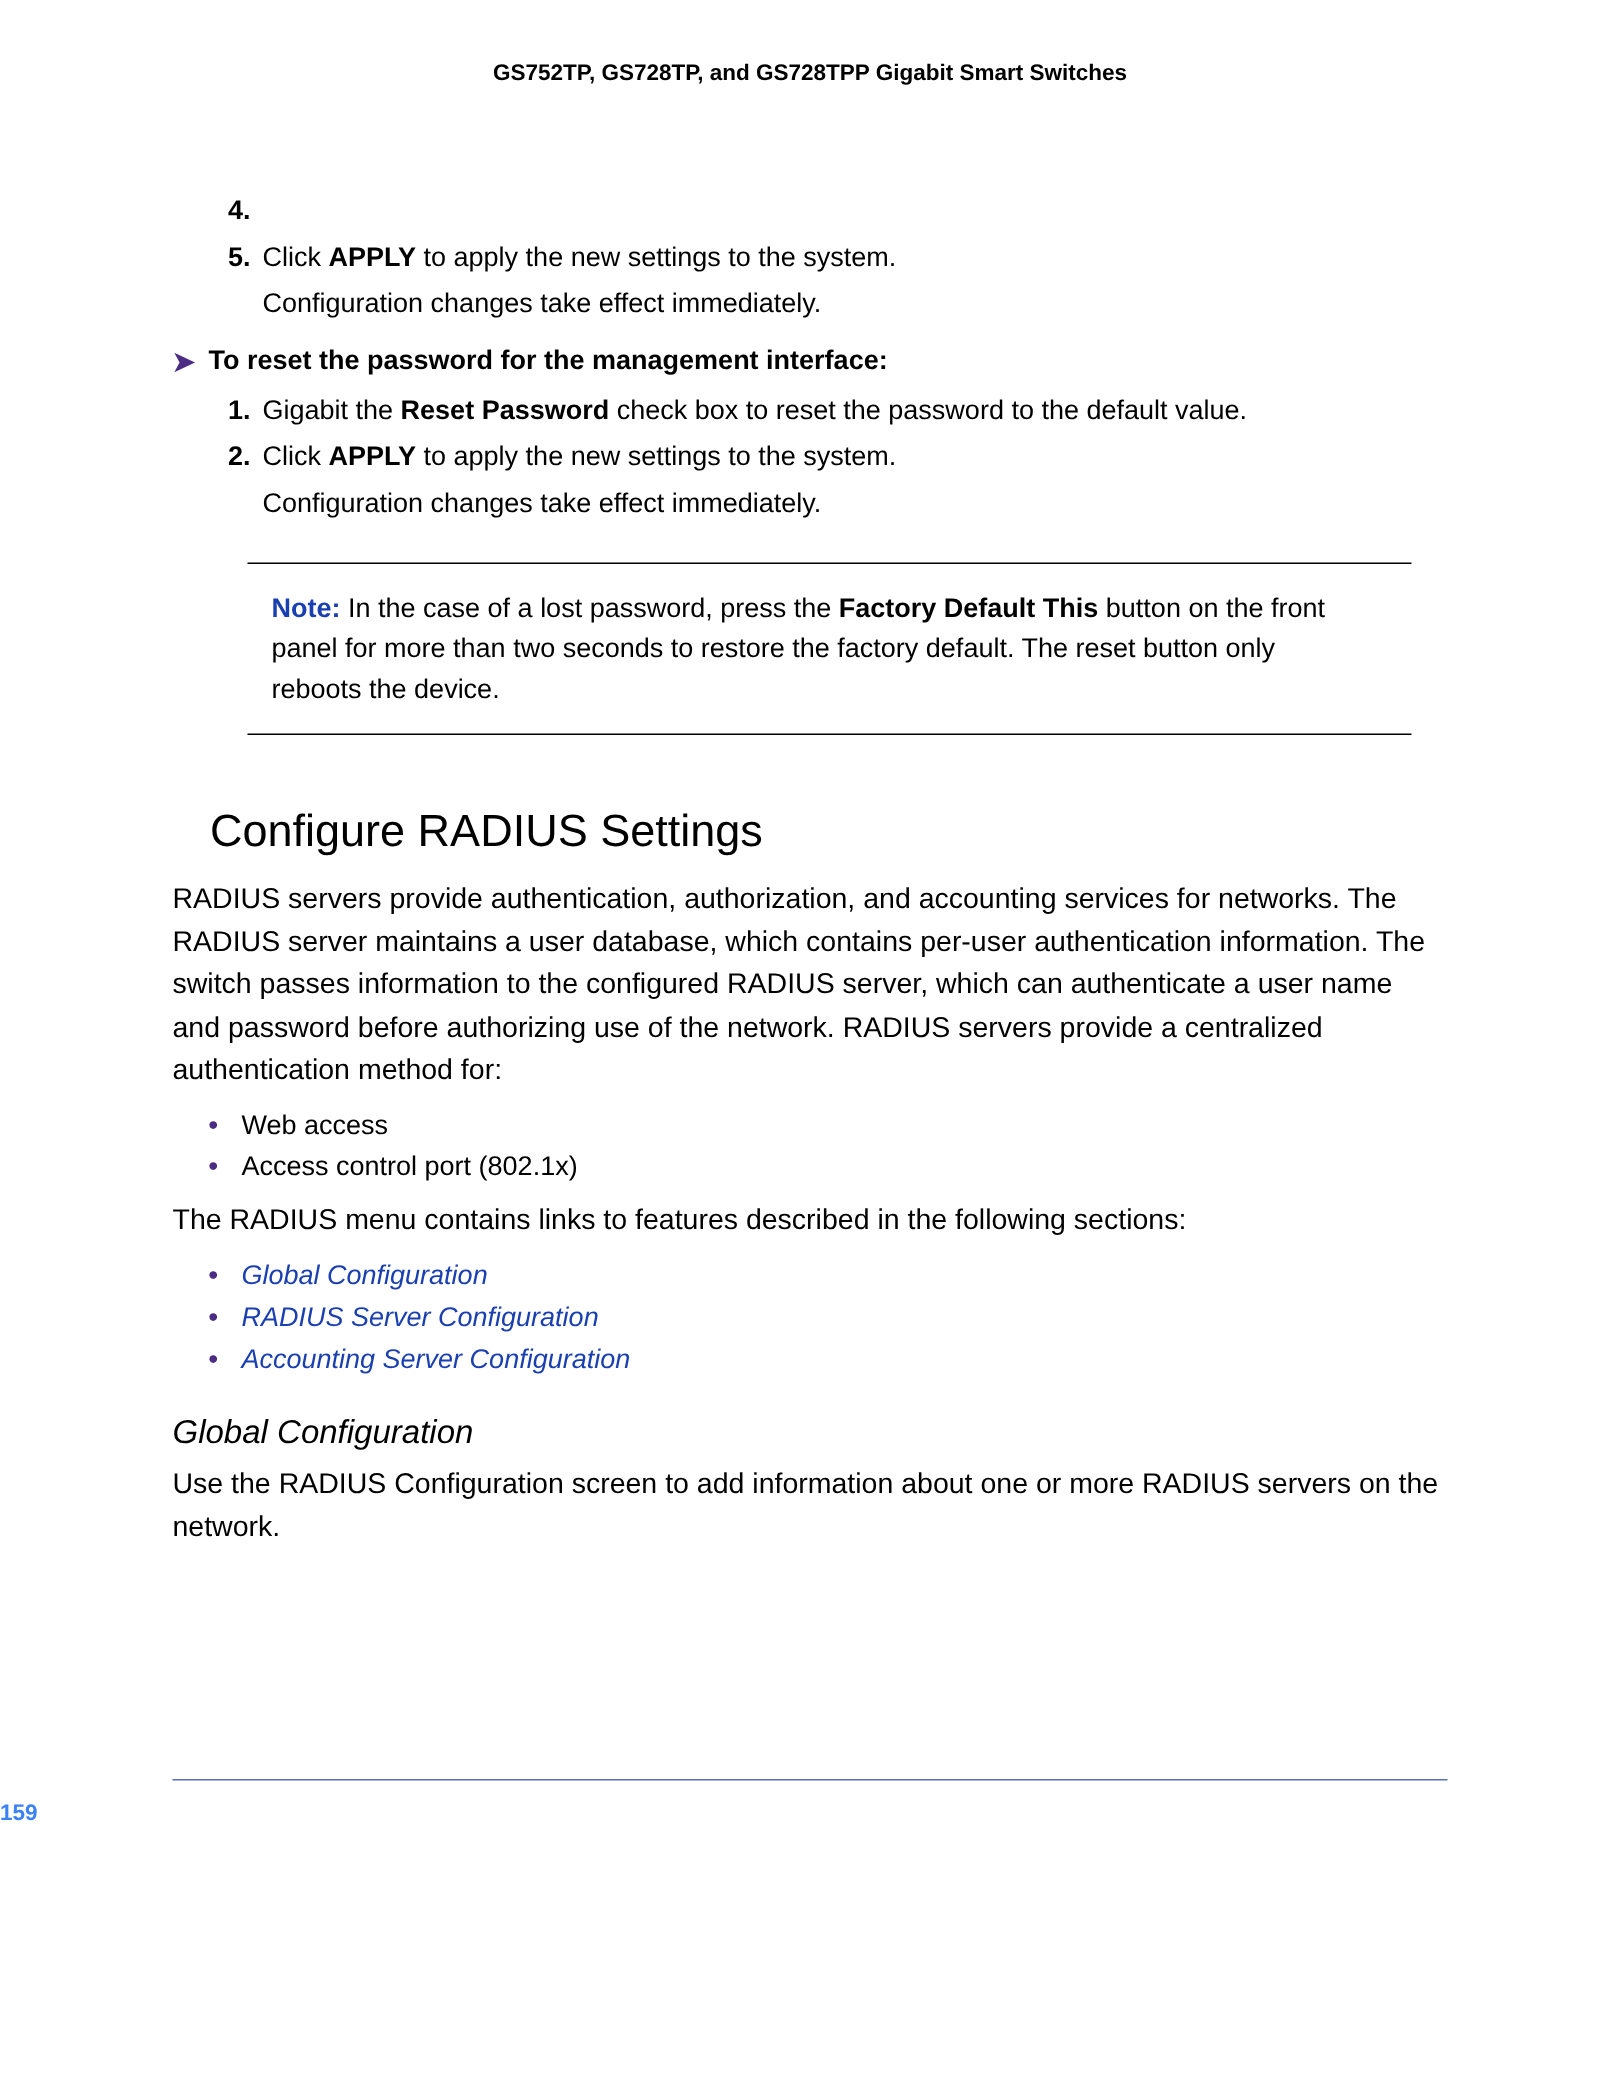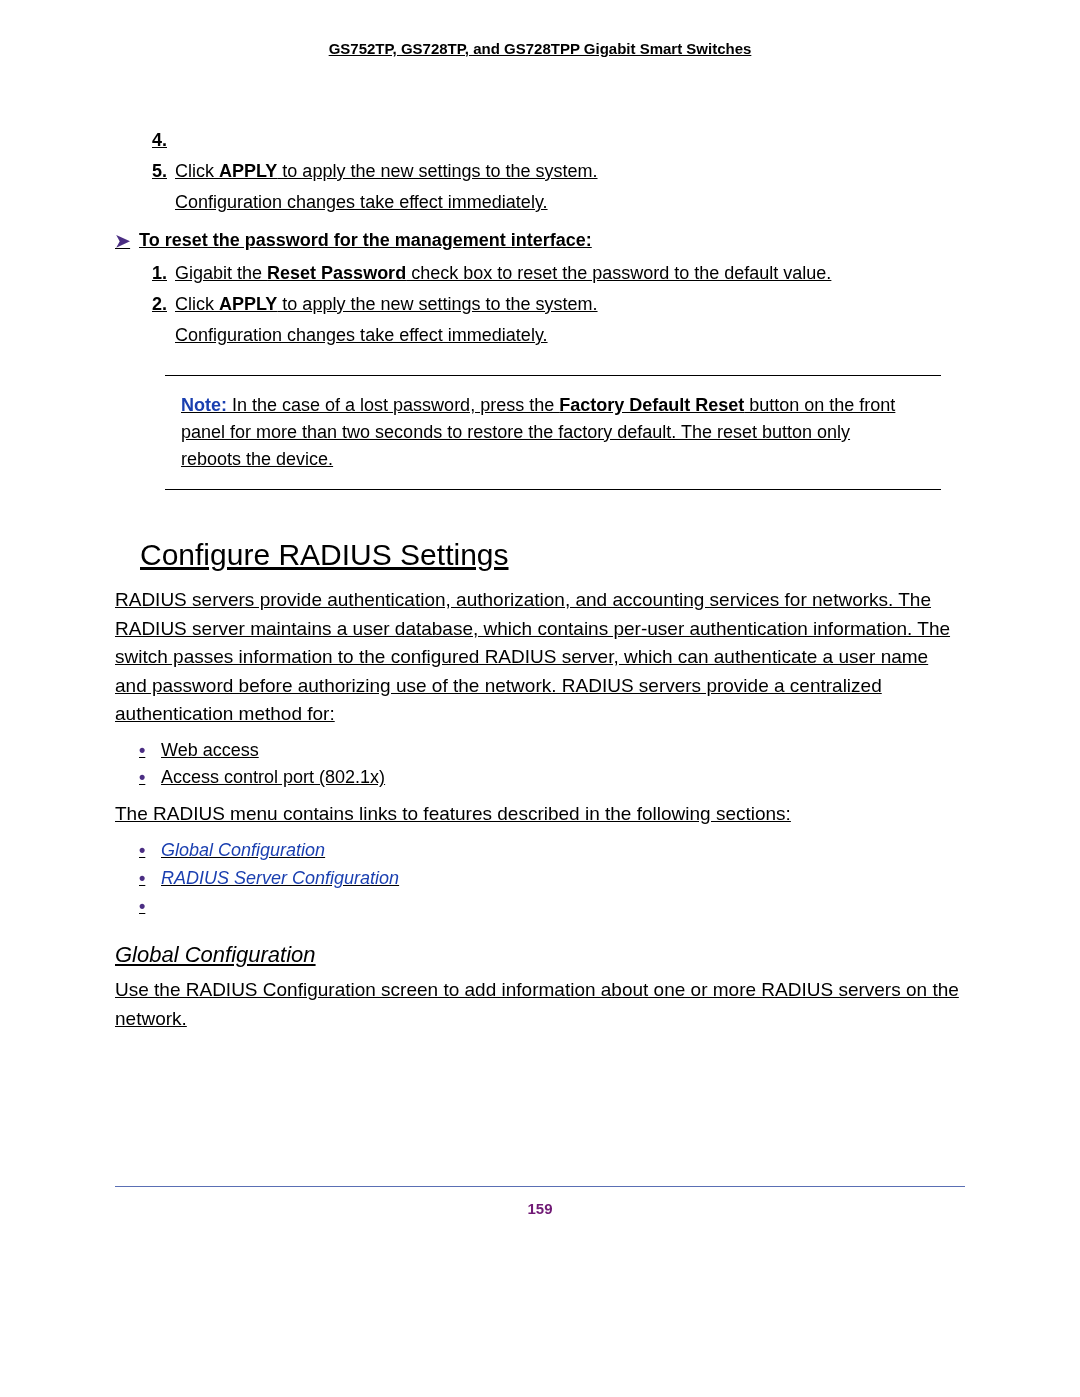--- a/index.html
+++ b/index.html
@@ -8,21 +8,20 @@
     background: #fff;
     font-family: Arial, Helvetica, sans-serif;
     color: #000;
   }
   .page {
     width: 1080px;
     height: 1397px;
     position: relative;
     box-sizing: border-box;
     padding: 40px 115px 0 115px;
-    text-decoration: underline;
   }
   .running-header {
     text-align: center;
     font-size: 15px;
     font-weight: bold;
     margin-bottom: 70px;
   }
   .ol-step {
     display: flex;
     margin-bottom: 4px;
@@ -110,22 +109,21 @@
     right: 115px;
     bottom: 210px;
     height: 1px;
     background: #5a6fb4;
   }
   .page-number {
     position: absolute;
     left: 0;
     right: 0;
     bottom: 180px;
-    text-align: center;
-    color: #701a75;
+    color: #3b82f6;
     font-weight: bold;
     font-size: 15px;
   }
   .bold { font-weight: bold; }
 </style>
 </head>
 <body>
 
 <div class="page">
 
@@ -161,21 +159,21 @@
     <div class="ol-step">
       <div class="num">2.</div>
       <div class="body">
         <span>Click </span><span class="bold">APPLY</span><span> to apply the new settings to the system.</span>
         <div style="margin-top:4px;">Configuration changes take effect immediately.</div>
       </div>
     </div>
   </div>
 
   <div class="note-box">
-    <span class="note-label">Note:</span><span> In the case of a lost password, press the </span><span class="bold">Factory Default Reset</span><span> button on the front panel for more than two seconds to restore the factory default. The reset button only reboots the device.</span>
+    <span class="note-label">Note:</span><span> In the case of a lost password, press the </span><span class="bold">Factory Default This</span><span> button on the front panel for more than two seconds to restore the factory default. The reset button only reboots the device.</span>
   </div>
 
   <div class="h2">Configure RADIUS Settings</div>
 
   <div class="para">RADIUS servers provide authentication, authorization, and accounting services for networks. The RADIUS server maintains a user database, which contains per-user authentication information. The switch passes information to the configured RADIUS server, which can authenticate a user name and password before authorizing use of the network. RADIUS servers provide a centralized authentication method for:</div>
 
   <div class="bullet-row">
     <span class="bullet-dot">•</span>
     <span>Web access</span>
   </div>
@@ -189,20 +187,21 @@
   <div class="bullet-row">
     <span class="bullet-dot">•</span>
     <span class="link">Global Configuration</span>
   </div>
   <div class="bullet-row">
     <span class="bullet-dot">•</span>
     <span class="link">RADIUS Server Configuration</span>
   </div>
   <div class="bullet-row">
     <span class="bullet-dot">•</span>
+    <span class="link">Accounting Server Configuration</span>
   </div>
 
   <div class="h3">Global Configuration</div>
   <div class="para">Use the RADIUS Configuration screen to add information about one or more RADIUS servers on the network.</div>
 
   <div class="footer-rule"></div>
   <div class="page-number">159</div>
 
 </div>
 

